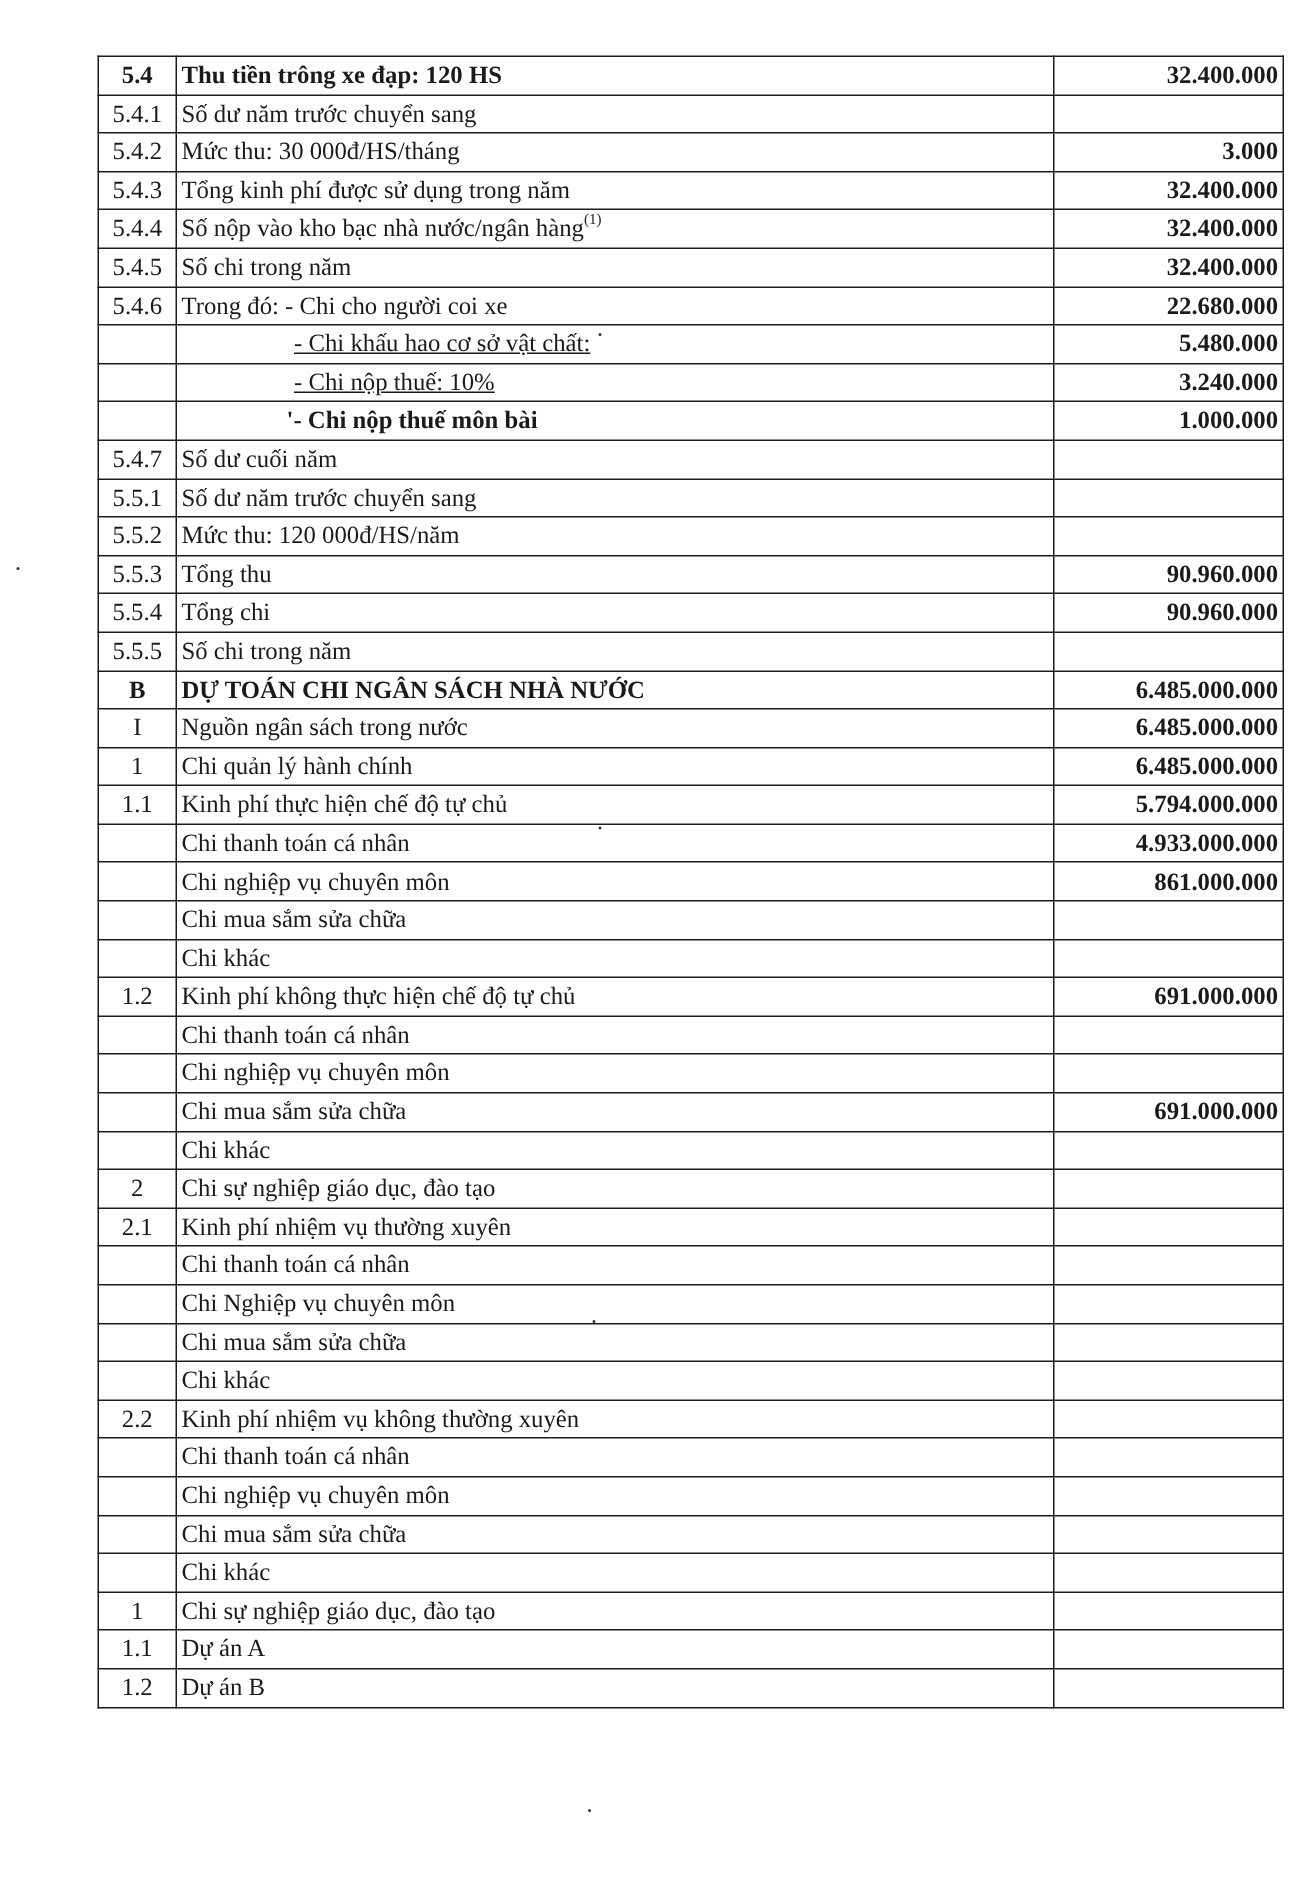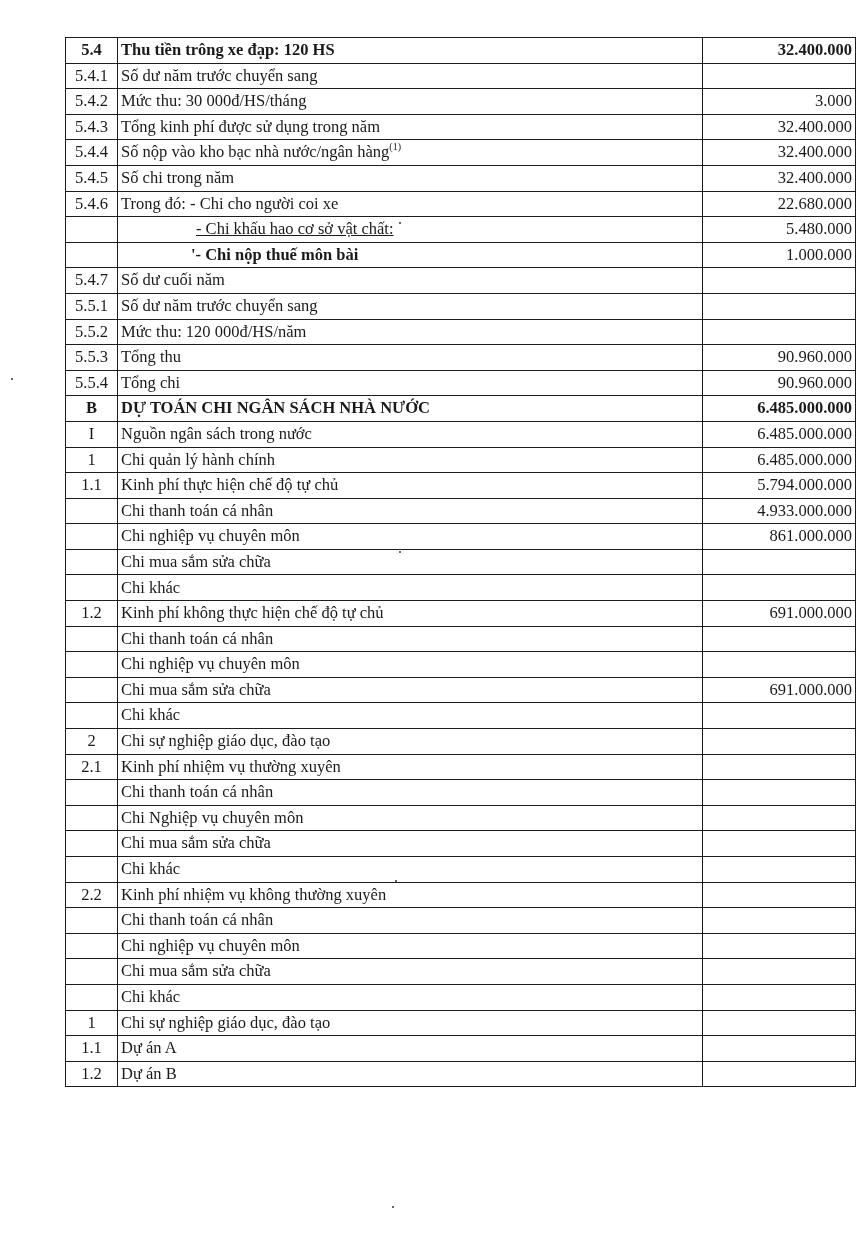--- a/index.html
+++ b/index.html
@@ -16,21 +16,21 @@
   table.budget td {
     border: 1.6px solid #1c1c1c;
     height: 24.6px; padding: 0 3px;
     white-space: nowrap; overflow: hidden;
     vertical-align: middle;
   }
   col.c-code { width: 52px; }
   col.c-content { width: 585px; }
   col.c-value { width: 153px; }
   td.code { text-align: center; }
-  td.value { text-align: right; padding-right: 2px; }
+  td.value { text-align: right; padding-right: 2px; font-weight: bold; }
   tr.bold td { font-weight: bold; }
   tr.indent-sub td.content span.txt { padding-left: 75px; text-decoration: underline; }
   tr.indent-sub2 td.content span.txt { padding-left: 70px; font-weight: bold; }
   sup { font-size: 10px; vertical-align: top; position: relative; top: -2px; }
   .speck { position: absolute; width: 2px; height: 2px; background: #333; border-radius: 50%; }
 </style>
 </head>
 <body>
 
 <div class="page">
@@ -74,20 +74,25 @@
         <tr>
           <td class="code">5.4.6</td>
           <td class="content"><span class="txt">Trong đó: - Chi cho người coi xe</span></td>
           <td class="value">22.680.000</td>
         </tr>
         <tr class="indent-sub">
           <td class="code"></td>
           <td class="content"><span class="txt">- Chi khấu hao cơ sở vật chất:</span></td>
           <td class="value">5.480.000</td>
         </tr>
+        <tr class="indent-sub">
+          <td class="code"></td>
+          <td class="content"><span class="txt">- Chi nộp thuế: 10%</span></td>
+          <td class="value">3.240.000</td>
+        </tr>
         <tr class="indent-sub2">
           <td class="code"></td>
           <td class="content"><span class="txt">'- Chi nộp thuế môn bài</span></td>
           <td class="value">1.000.000</td>
         </tr>
         <tr>
           <td class="code">5.4.7</td>
           <td class="content"><span class="txt">Số dư cuối năm</span></td>
           <td class="value"></td>
         </tr>
@@ -103,20 +108,25 @@
         </tr>
         <tr>
           <td class="code">5.5.3</td>
           <td class="content"><span class="txt">Tổng thu</span></td>
           <td class="value">90.960.000</td>
         </tr>
         <tr>
           <td class="code">5.5.4</td>
           <td class="content"><span class="txt">Tổng chi</span></td>
           <td class="value">90.960.000</td>
+        </tr>
+        <tr>
+          <td class="code">5.5.5</td>
+          <td class="content"><span class="txt">Số chi trong năm</span></td>
+          <td class="value"></td>
         </tr>
         <tr class="bold">
           <td class="code">B</td>
           <td class="content"><span class="txt">DỰ TOÁN CHI NGÂN SÁCH NHÀ NƯỚC</span></td>
           <td class="value">6.485.000.000</td>
         </tr>
         <tr>
           <td class="code">I</td>
           <td class="content"><span class="txt">Nguồn ngân sách trong nước</span></td>
           <td class="value">6.485.000.000</td>

